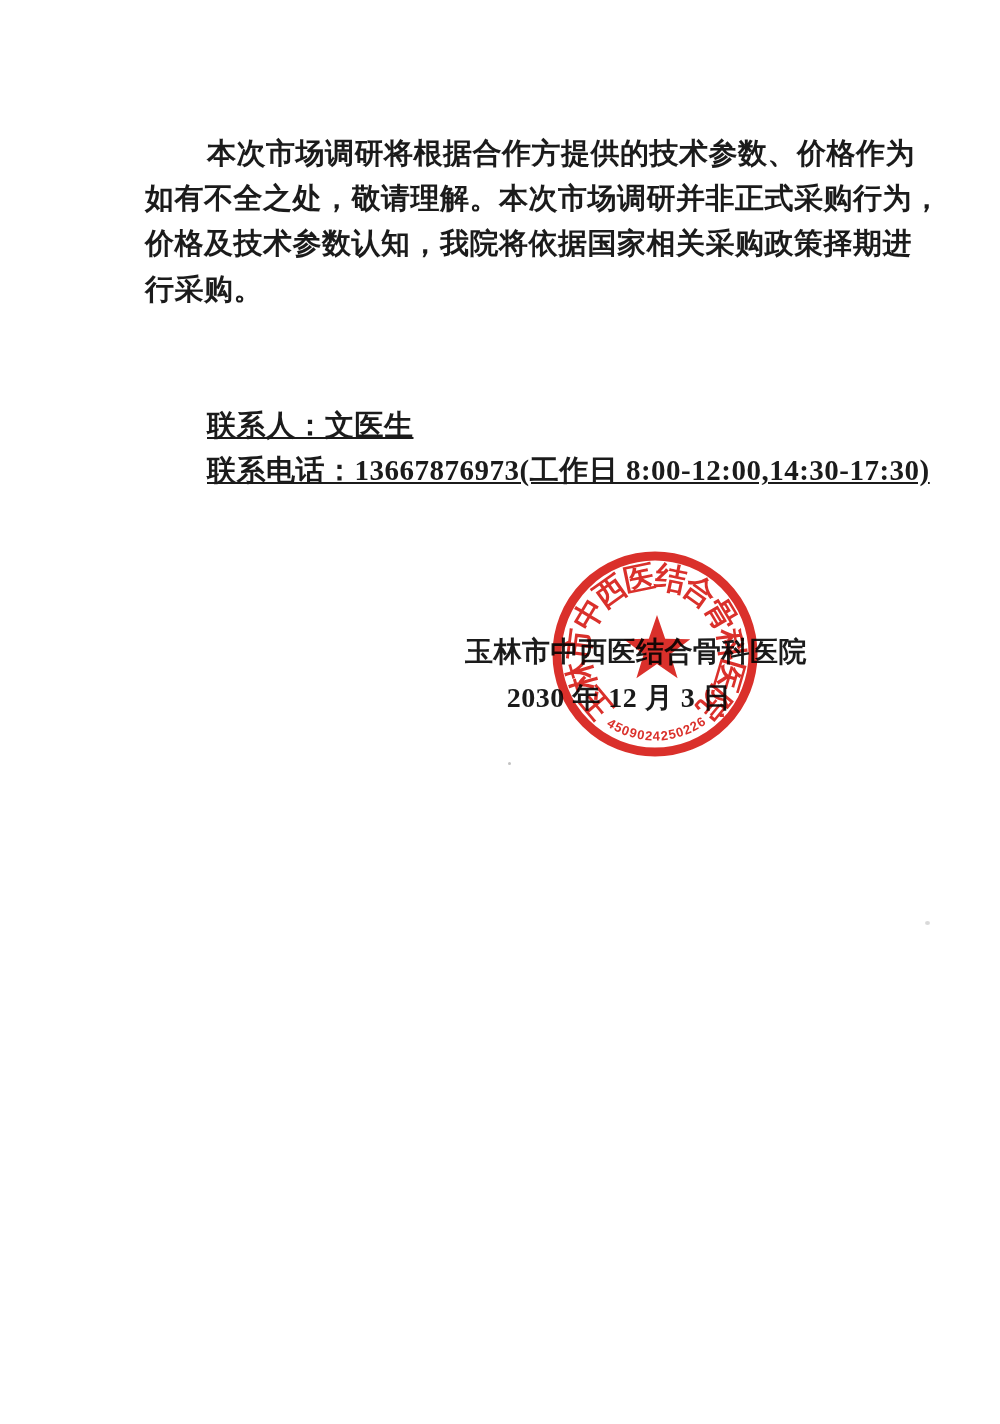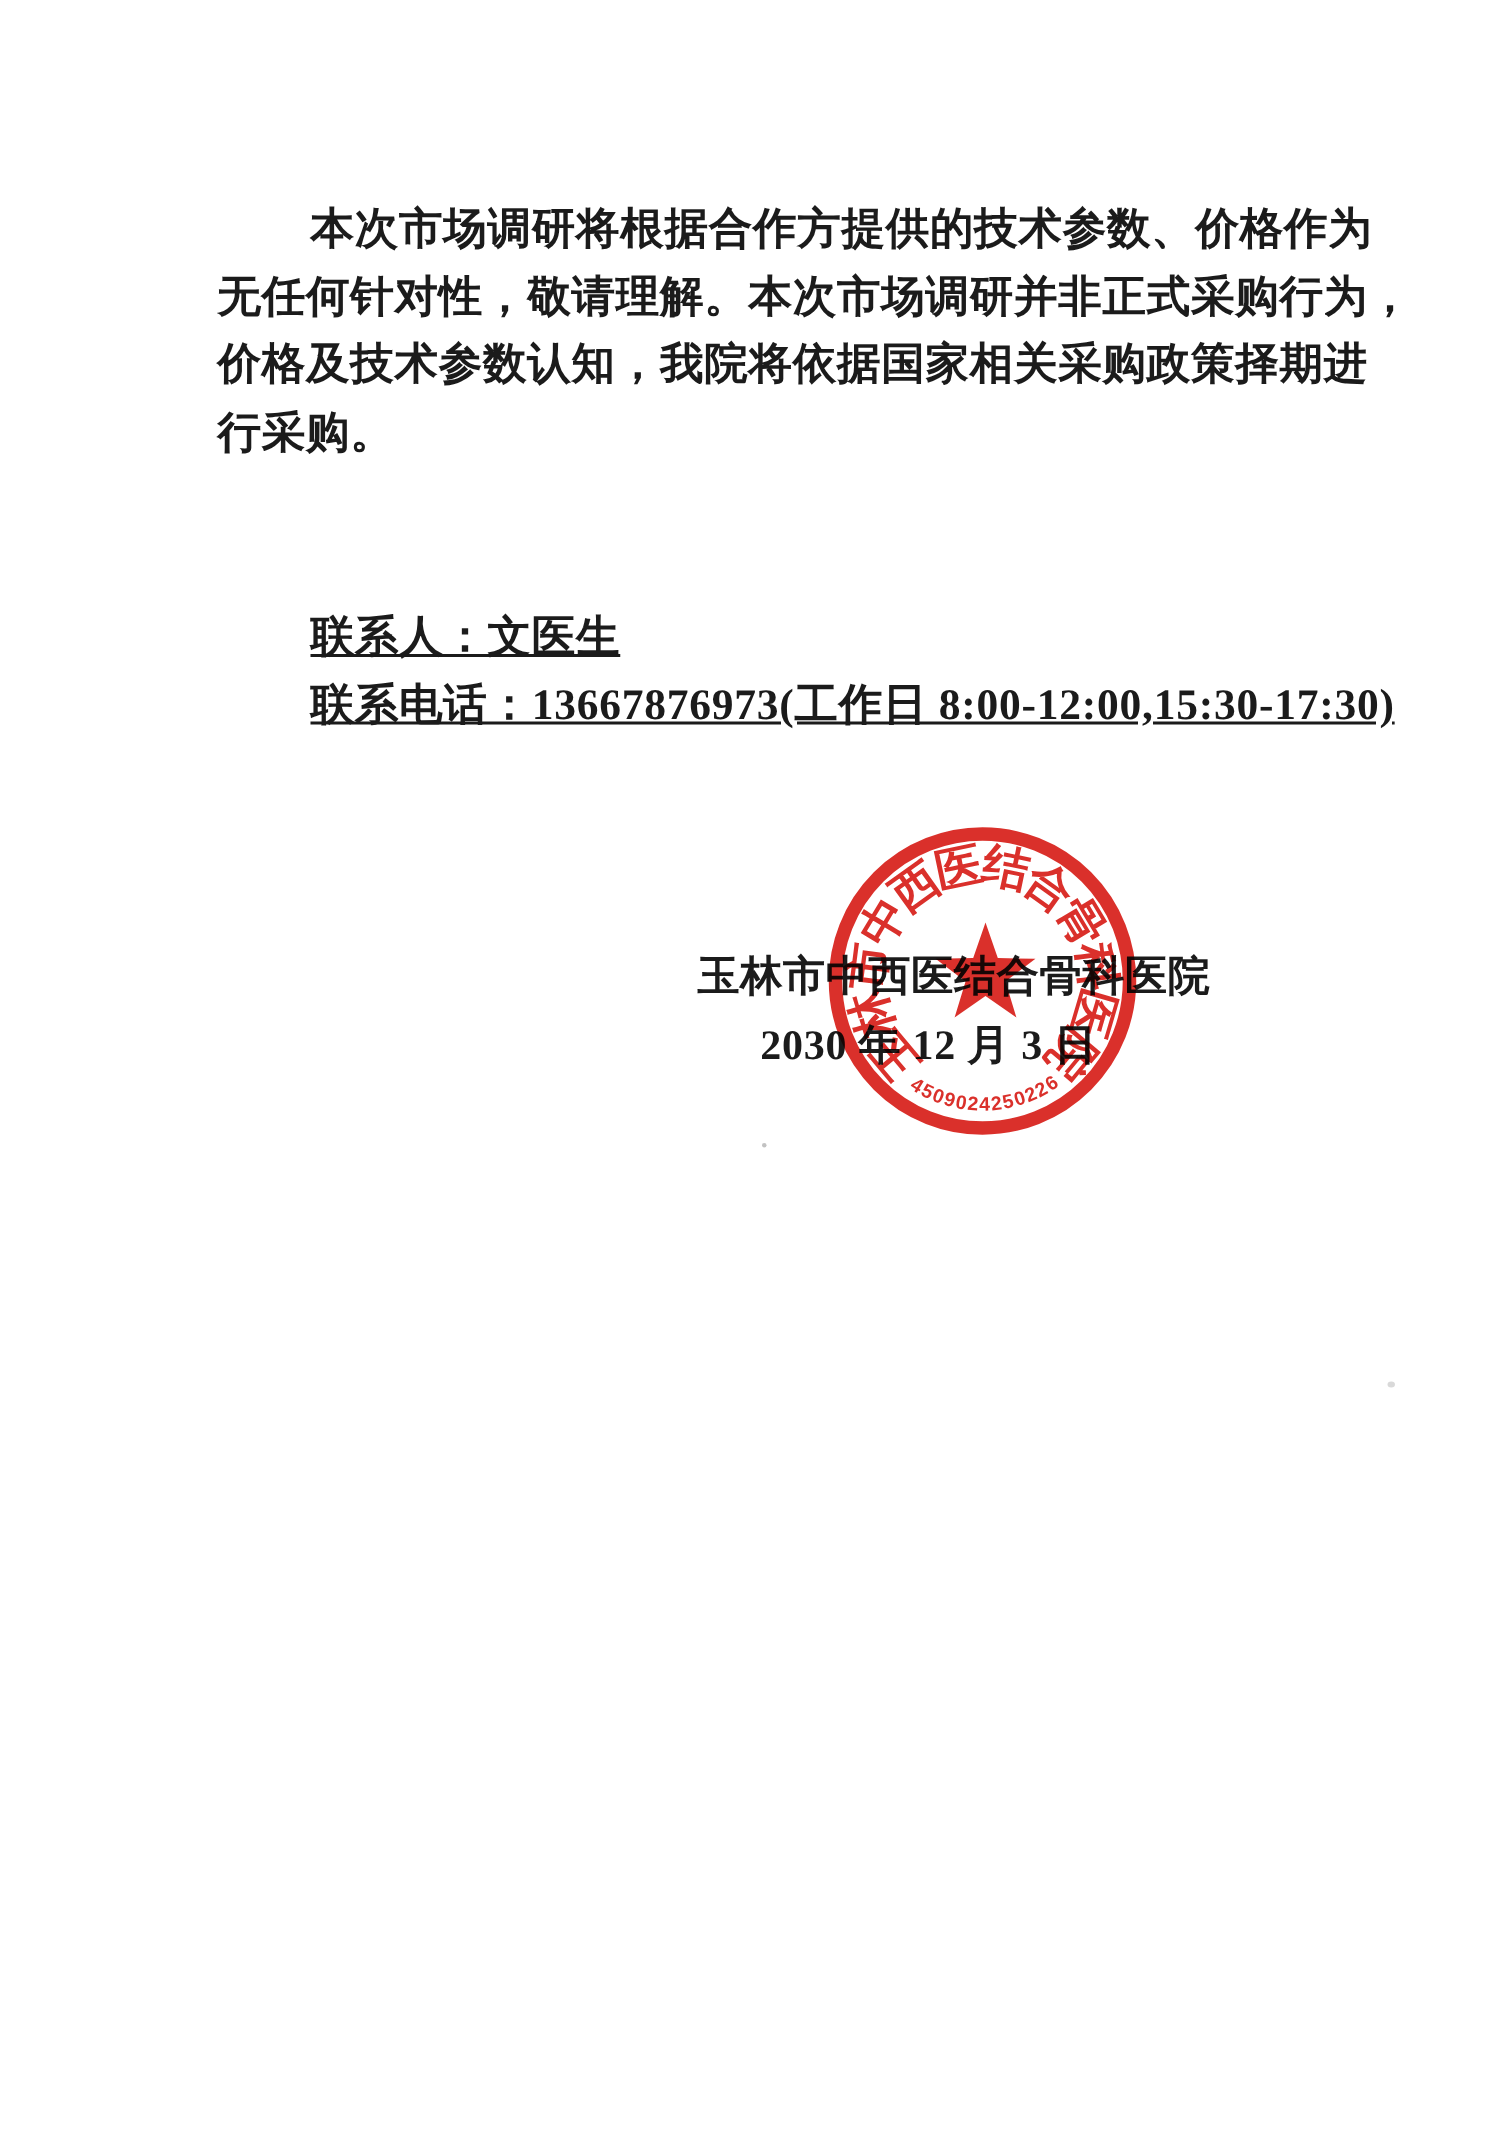--- a/index.html
+++ b/index.html
@@ -53,28 +53,28 @@
   .speck-1{left:508px;top:762px;width:3px;height:3px;background:#9a9a9a;opacity:.6;}
   .speck-2{left:925px;top:921px;width:5px;height:4px;background:#b9b9b9;opacity:.55;}
 </style>
 </head>
 <body>
 
 <div class="page">
 
   <div class="body-text">
     <div class="t-line indent">本次市场调研将根据合作方提供的技术参数、价格作为</div>
-    <div class="t-line">无任何针对性，敬请理解。本次市场调研并非正式采购行为，</div>
+    <div class="t-line">如有不全之处，敬请理解。本次市场调研并非正式采购行为，</div>
     <div class="t-line">价格及技术参数认知，我院将依据国家相关采购政策择期进</div>
     <div class="t-line">行采购。</div>
   </div>
 
   <div class="contact-block">
     <div class="t-line">联系人：文医生</div>
-    <div class="t-line">联系电话：13667876973(工作日 8:00-12:00,15:30-17:30)</div>
+    <div class="t-line">联系电话：13667876973(工作日 8:00-12:00,14:30-17:30)</div>
   </div>
 
   <div class="signature-block">
     <div>玉林市中西医结合骨科医院</div>
     <div class="signature-date">2030 年 12 月 3 日</div>
   </div>
 
   <svg class="seal" viewBox="0 0 220 220" xmlns="http://www.w3.org/2000/svg">
     <circle class="seal-stroke" cx="110" cy="110" r="98" fill="none" stroke-width="9" stroke="#d8231d"></circle>
     <polygon class="seal-fill-el" points="112,71 120.2,94.7 145.3,95.2 125.3,110.3 132.6,134.3 112,120 91.4,134.3 98.7,110.3 78.7,95.2 103.8,94.7" fill="#d8231d"></polygon>

